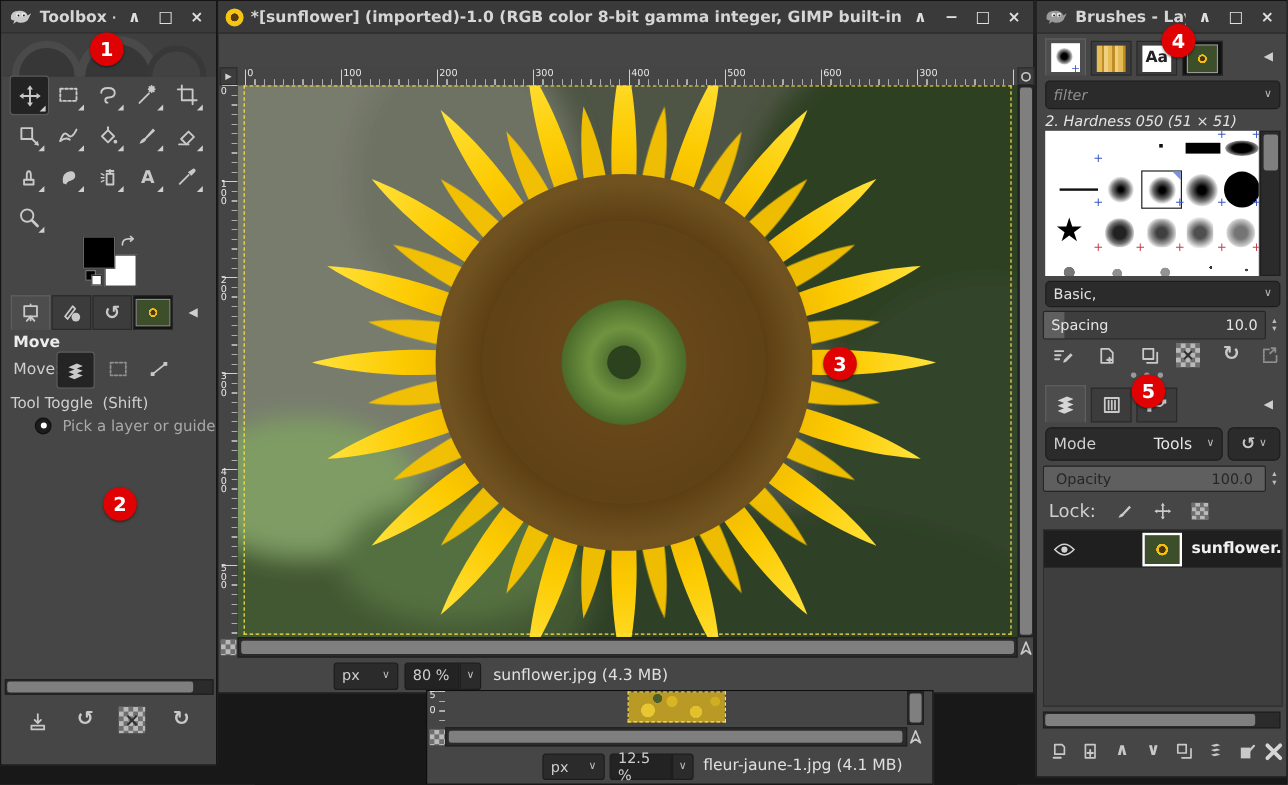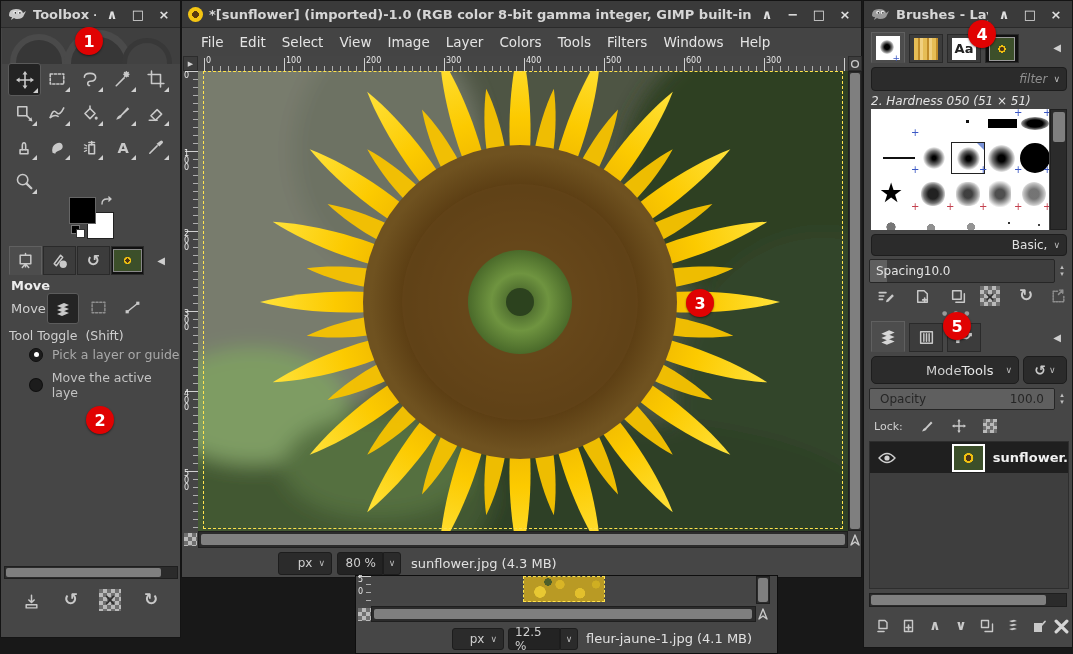--- a/index.html
+++ b/index.html
@@ -21,21 +21,21 @@
                border-left:5px solid transparent;border-bottom:5px solid #cfcfcf}
   .tool.active{background:#232323;border:1px solid #5a5a5a}
   .tab{position:absolute;height:29px;width:33px;background:#3c3c3c;border:1px solid #2a2a2a;
        display:flex;align-items:center;justify-content:center;box-sizing:border-box}
   .tab.active{background:#4d4d4d;border-color:#606060;border-bottom-color:#4d4d4d}
   .menu-arrow{color:#cfcfcf;font-size:10px}
   .badge{position:absolute;width:28px;height:28px;border-radius:50%;background:#e00202;color:#fff;
          font-weight:bold;font-size:16px;display:flex;align-items:center;justify-content:center;z-index:50;
          box-shadow:0 1px 2px rgba(0,0,0,.5)}
   .dd{background:#2b2b2b;border:1px solid #1d1d1d;border-radius:3px;color:#cfcfcf;font-size:12px;
-      display:flex;align-items:center;justify-content:flex-end;padding:0 6px;box-sizing:border-box}
+      display:flex;align-items:center;justify-content:space-between;padding:0 6px;box-sizing:border-box}
   .chev{font-size:9px;color:#bdbdbd;margin-left:6px}
   .scroll-track{position:absolute;background:#2b2b2b;border:1px solid #1f1f1f;box-sizing:border-box}
   .scroll-thumb{position:absolute;background:#7f7f7f;border-radius:2px}
   .checker{background-image:conic-gradient(#b9b9b9 25%,#6f6f6f 0 50%,#b9b9b9 0 75%,#6f6f6f 0);background-size:8px 8px}
   .ruler-h{background:#454545;
      background-image:repeating-linear-gradient(90deg,#cfcfcf 0 1px,transparent 1px 80px),
                       repeating-linear-gradient(90deg,#aeaeae 0 1px,transparent 1px 8px);
      background-size:100% 13px,100% 5px;background-position:6px bottom,6px bottom;background-repeat:no-repeat}
   .ruler-v{background:#454545;
      background-image:repeating-linear-gradient(180deg,#cfcfcf 0 1px,transparent 1px 80px),
@@ -233,24 +233,20 @@
         <rect class="f" x="11.5" y="1.5" width="3" height="3"></rect>
       </svg>
   </div>
   <div class="abs" style="left:8px;top:327px;font-size:12.5px;color:#cfcfcf;white-space:pre">Tool Toggle  (Shift)</div>
   <div class="abs flex" style="left:28px;top:346px;gap:9px">
     <span class="radio">
         <span class="dot"></span>
       </span>
     <span style="font-size:12.5px;color:#a9a9a9">Pick a layer or guide</span>
   </div>
-  <div class="abs flex" style="left:28px;top:369px;gap:9px">
-    <span class="radio"></span>
-    <span style="font-size:12.5px;color:#c3c3c3">Move the active laye</span>
-  </div>
 
   <div class="badge" style="left:85px;top:405px">2</div>
 
   <div class="scroll-track" style="left:3px;top:565px;width:174px;height:13px">
     <div class="scroll-thumb" style="left:1px;top:1px;width:155px;height:9px"></div>
   </div>
   <div class="abs ico" style="left:18px;top:588px;width:24px;height:24px">
     <svg class="s" width="17" height="17" viewBox="0 0 16 16">
         <path d="M8 2V8.5M5.5 6.5L8 9L10.5 6.5"></path>
         <path d="M3 11H13V14H3Z"></path>
@@ -267,33 +263,20 @@
       <div style="width:15px;height:15px;border-radius:50%;background:
         radial-gradient(circle at 50% 50%, #5a3a10 0 30%, #f4c512 33% 75%, #3d5128 78%)"></div>
     </span>
     <span class="ttl" style="font-size:13px">*[sunflower] (imported)-1.0 (RGB color 8-bit gamma integer, GIMP built-in sRGB, 1</span>
     <span class="wc">∧</span>
     <span class="wc">−</span>
     <span class="wc">□</span>
     <span class="wc">×</span>
   </div>
 
-  <div class="abs flex" style="left:1px;top:27px;right:1px;height:28px;background:#444444;border-bottom:1px solid #333;gap:0;padding-left:10px;font-size:13.5px;color:#e4e4e4">
-    <span style="padding:0 8px">File</span>
-    <span style="padding:0 8px">Edit</span>
-    <span style="padding:0 8px">Select</span>
-    <span style="padding:0 8px">View</span>
-    <span style="padding:0 8px">Image</span>
-    <span style="padding:0 8px">Layer</span>
-    <span style="padding:0 8px">Colors</span>
-    <span style="padding:0 8px">Tools</span>
-    <span style="padding:0 8px">Filters</span>
-    <span style="padding:0 8px">Windows</span>
-    <span style="padding:0 8px">Help</span>
-  </div>
 
   <div class="abs ico" style="left:1px;top:55px;width:15px;height:15px;background:#3d3d3d;border:1px solid #2c2c2c;box-sizing:border-box">
     <span style="font-size:7px;color:#cfcfcf">▶</span>
   </div>
 
   <div class="abs ruler-h" style="left:16px;top:55px;width:650px;height:15px">
     <span class="rlab" style="left:8px;top:1px">0</span>
     <span class="rlab" style="left:88px;top:1px">100</span>
     <span class="rlab" style="left:168px;top:1px">200</span>
     <span class="rlab" style="left:248px;top:1px">300</span>
@@ -571,21 +554,21 @@
   <div class="scroll-track" style="left:186px;top:108px;width:17px;height:121px">
     <div class="scroll-thumb" style="left:2px;top:2px;width:12px;height:30px"></div>
   </div>
 
   <div class="dd abs" style="left:7px;top:233px;width:196px;height:22px;border-radius:4px">
     <span style="color:#e0e0e0">Basic,</span>
     <span class="chev">∨</span>
   </div>
 
   <div class="abs flex" style="left:5px;top:258px;width:200px;height:24px">
-    <div class="slider flex" style="flex:1;height:24px;justify-content:flex-start;padding:0 6px">
+    <div class="slider flex" style="flex:1;height:24px;justify-content:space-between;padding:0 6px">
       <div class="fill" style="width:9%"></div>
       <span class="lab">Spacing</span>
       <span class="val">10.0</span>
     </div>
     <div class="spin" style="width:14px;align-items:center">
       <span>▴</span>
         <span>▾</span>
     </div>
   </div>
 
@@ -659,21 +642,21 @@
       <span class="lab" style="color:#1f1f1f0; color:#262626">Opacity</span>
       <span class="val" style="color:#262626">100.0</span>
     </div>
     <div class="spin" style="width:14px;align-items:center">
       <span>▴</span>
         <span>▾</span>
     </div>
   </div>
 
   <div class="abs flex" style="left:10px;top:414px;height:22px;gap:16px">
-    <span style="font-size:11px;color:#cfcfcf">Lock:</span>
+    <span style="font-size:15px;color:#cfcfcf">Lock:</span>
     <span class="ico">
       <svg class="s" width="16" height="16" viewBox="0 0 16 16">
           <path class="f" d="M3 13.5Q4 10.5 6.5 9.5L12 3.5L13.5 5L8 10.5Q7.3 12.8 3 13.5Z"></path>
         </svg>
     </span>
     <span class="ico">
       <svg class="s" width="16" height="16" viewBox="0 0 16 16">
           <path d="M8 2.5V13.5M2.5 8H13.5"></path>
           <path class="f" d="M8 1L6.3 3.4H9.7Z M8 15L6.3 12.6H9.7Z M1 8L3.4 6.3V9.7Z M15 8L12.6 6.3V9.7Z"></path>
         </svg>

